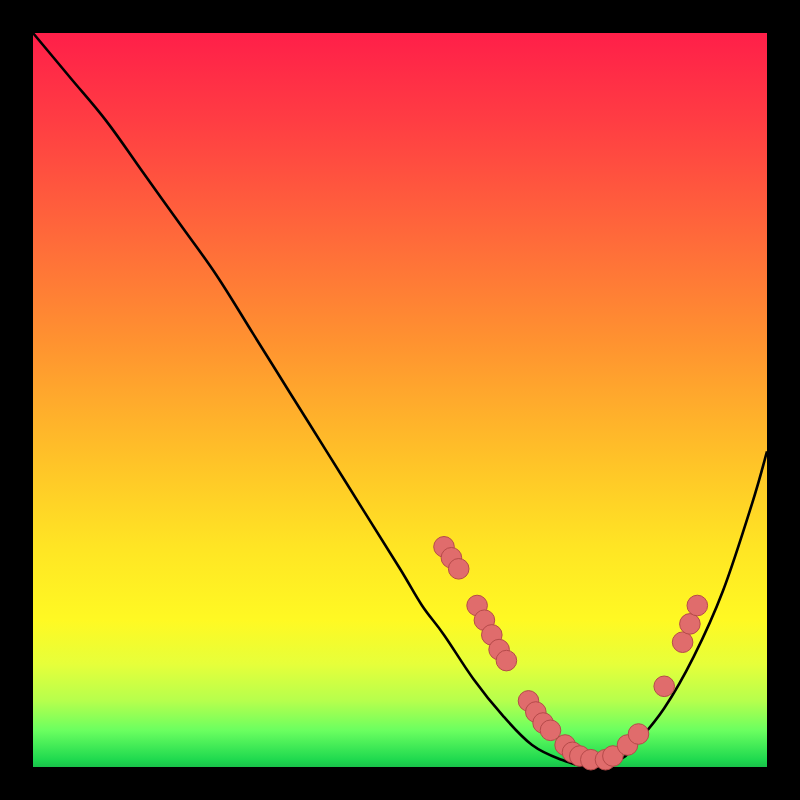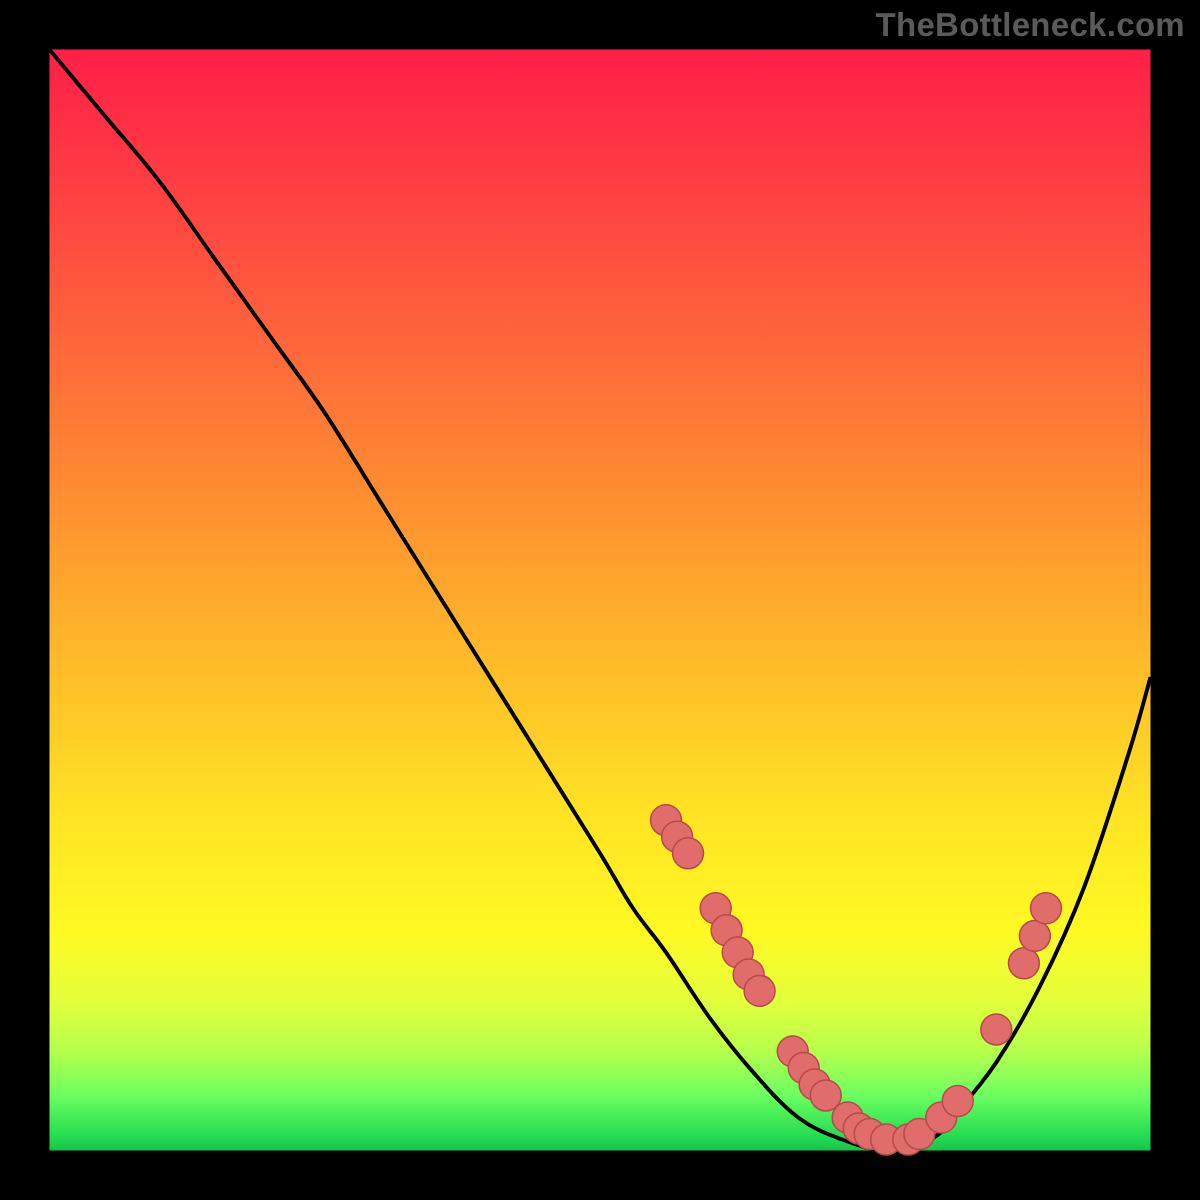--- a/index.html
+++ b/index.html
@@ -65,21 +65,20 @@
     width: 734px;
     height: 734px;
     overflow: visible;
   }
 </style>
 </head>
 <body>
 
 <div class="frame">
 
-  <div class="watermark">TheBottleneck.com</div>
 
   <div class="plot-outer">
     <div class="plot-inner"></div>
     <svg class="curve" viewBox="0 0 734 734">
       <path id="curve-path" fill="none" stroke="#000000" stroke-width="2.6" d="M 0.0 0.0 C 6.6 7.9, 23.5 28.2, 36.7 44.0 C 49.9 59.9, 60.2 70.9, 73.4 88.1 C 86.6 105.3, 96.9 121.0, 110.1 139.5 C 123.3 158.0, 133.6 172.3, 146.8 190.8 C 160.0 209.3, 170.3 222.4, 183.5 242.2 C 196.7 262.0, 207.0 279.8, 220.2 300.9 C 233.4 322.1, 243.7 338.5, 256.9 359.7 C 270.1 380.8, 280.4 397.2, 293.6 418.4 C 306.8 439.5, 317.1 456.0, 330.3 477.1 C 343.5 498.2, 356.4 518.6, 367.0 535.8 C 377.6 553.0, 381.1 560.6, 389.0 572.5 C 396.9 584.4, 401.8 588.7, 411.0 601.9 C 420.3 615.1, 429.8 631.4, 440.4 645.9 C 451.0 660.5, 459.2 670.7, 469.8 682.6 C 480.3 694.5, 488.6 704.1, 499.1 712.0 C 509.7 719.9, 517.9 722.7, 528.5 726.7 C 539.0 730.6, 547.3 734.0, 557.8 734.0 C 568.4 734.0, 579.3 730.6, 587.2 726.7 C 595.1 722.7, 594.0 721.2, 601.9 712.0 C 609.8 702.7, 620.7 691.1, 631.2 675.3 C 641.8 659.4, 650.0 645.0, 660.6 623.9 C 671.2 602.8, 679.4 585.6, 690.0 557.8 C 700.5 530.1, 711.4 494.9, 719.3 469.8 C 727.2 444.7, 731.4 427.6, 734.0 418.4"></path>
       <g id="markers-group">
           <circle cx="411.0" cy="513.8" r="10.3" fill="#e06c6c" stroke="#b54a4a" stroke-width="1"></circle>
           <circle cx="418.4" cy="524.8" r="10.3" fill="#e06c6c" stroke="#b54a4a" stroke-width="1"></circle>
           <circle cx="425.7" cy="535.8" r="10.3" fill="#e06c6c" stroke="#b54a4a" stroke-width="1"></circle>
           <circle cx="444.1" cy="572.5" r="10.3" fill="#e06c6c" stroke="#b54a4a" stroke-width="1"></circle>

